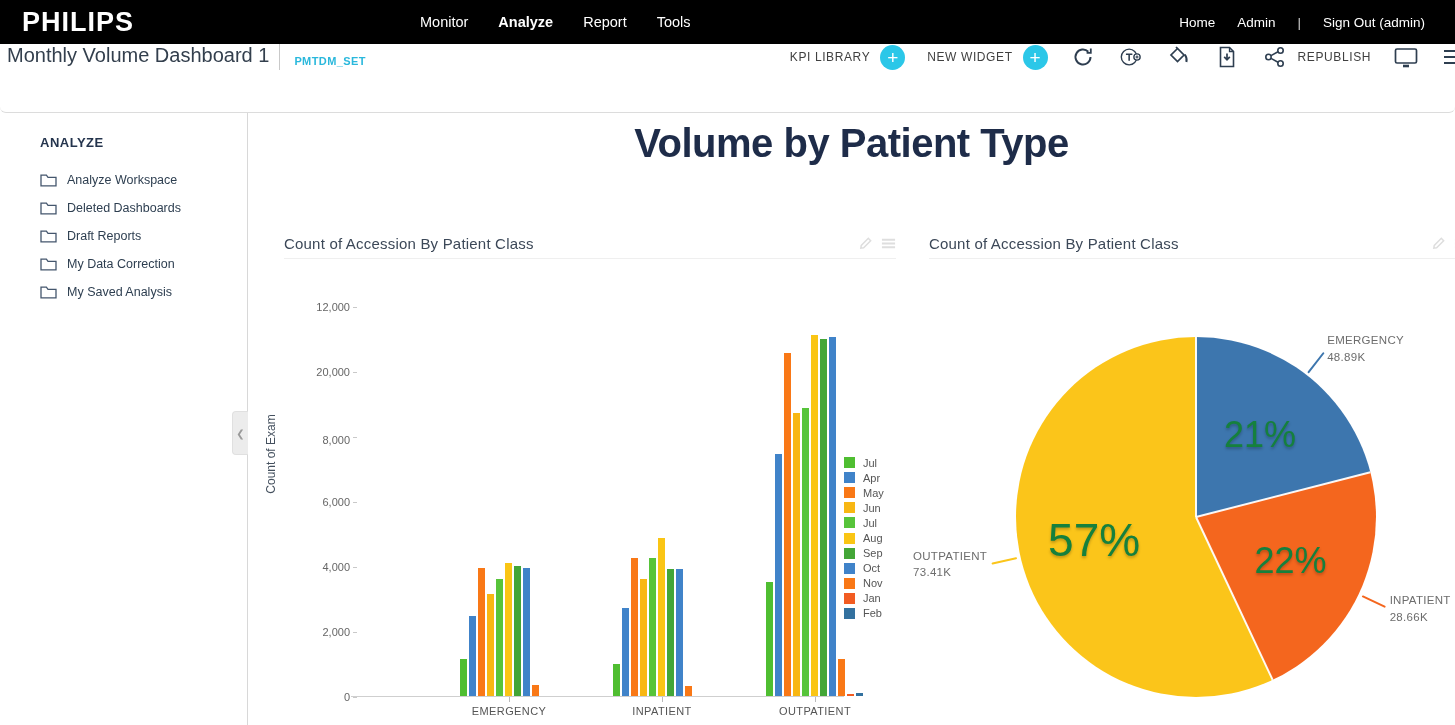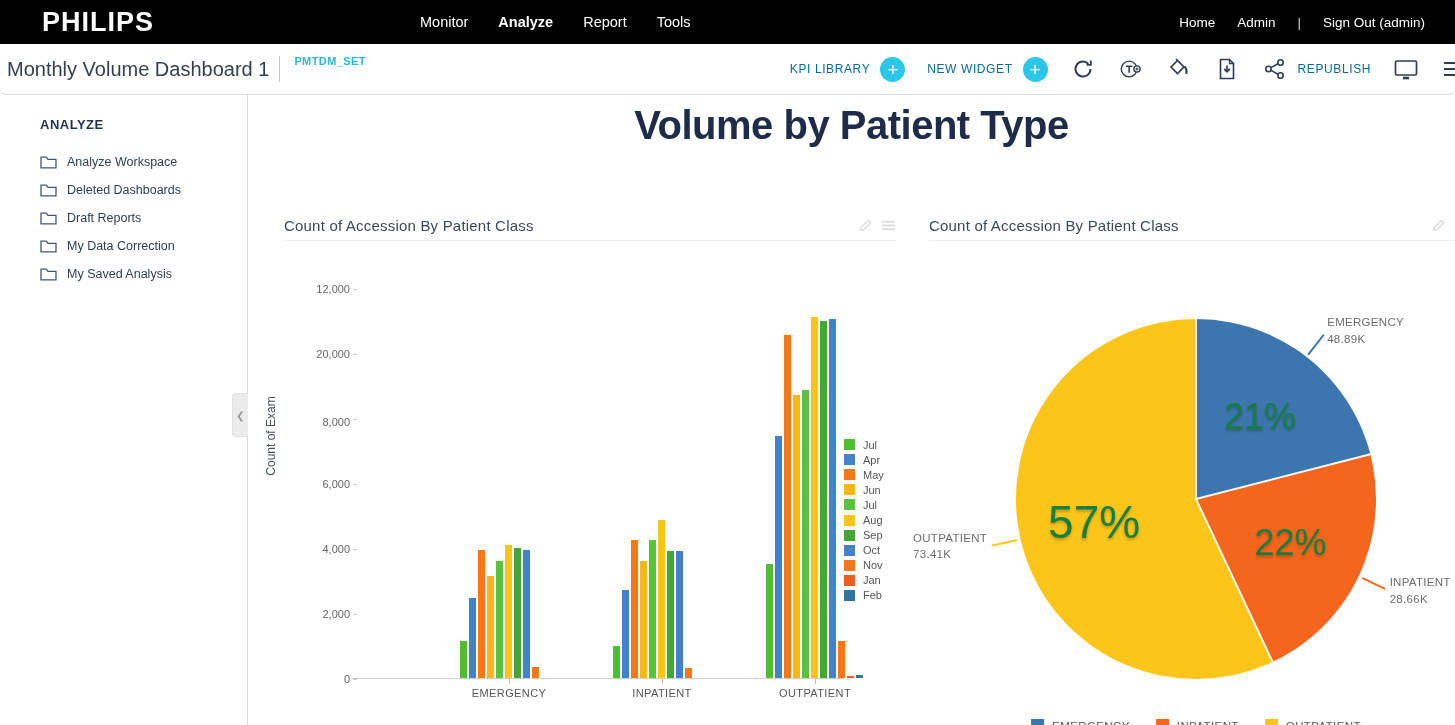--- a/index.html
+++ b/index.html
@@ -1,36 +1,36 @@
 <!DOCTYPE html>
 <html><head>
 <meta charset="utf-8">
 <style>
   * { margin:0; padding:0; box-sizing:border-box; }
   html,body { width:1455px; height:725px; overflow:hidden; background:#fff;
     font-family:"Liberation Sans", sans-serif; }
 
   
   .topbar { position:relative; height:44px; background:#000; color:#fff;
-    display:flex; align-items:center;padding-left:20px; }
+    display:flex; align-items:center; }
   .logo { font-size:27px; font-weight:bold; letter-spacing:1px; margin-left:22px; }
   .topnav { position:absolute; left:420px; display:flex; gap:30px; font-size:14.5px; }
   .topnav .nav-item { cursor:pointer;text-align:right; }
   .topnav .nav-item.active { font-weight:bold; }
   .topnav-right { position:absolute; right:30px; display:flex; gap:22px; font-size:13.5px; align-items:center; }
   .topnav-right .sep { color:#cfcfcf; }
 
   
-  .toolbar { position:relative; height:51px; background:#fff; border-bottom:1px solid #dcdcdc;
-    display:flex; align-items:center; color:#31405a;border-radius:6px; }
+  .toolbar { position:relative; height:69px; background:#fff; border-bottom:1px solid #dcdcdc;
+    display:flex; align-items:flex-start; color:#31405a;border-radius:6px; }
   .dash-title { font-size:20px; color:#333f4d; margin-left:7px; white-space:nowrap; }
   .toolbar .vdiv { width:1px; height:26px; background:#c9c9c9; margin:0 14px 0 10px; }
   .dataset { font-size:11px; font-weight:bold; letter-spacing:.4px; color:#2ab8dc; align-self:flex-start; margin-top:11px; }
   .toolbar-right { position:absolute; right:0; display:flex; align-items:center; gap:22px; padding-right:0; }
-  .tb-text { font-size:12px; letter-spacing:.6px; color:#0369a1; white-space:nowrap; }
+  .tb-text { font-size:12px; letter-spacing:.6px; color:#404040; white-space:nowrap; }
   .plus-circle { width:25px; height:25px; border-radius:50%; display:inline-flex; align-items:center;
     justify-content:center; color:#fff; font-size:19px; line-height:1; margin-left:10px; cursor:pointer; }
   .tb-group { display:flex; align-items:center; }
   .tb-icon { width:26px; height:26px; color:#2e3e50; display:inline-flex; align-items:center; justify-content:center; cursor:pointer; }
   .tb-icon svg { width:24px; height:24px; }
 
   
   .content { position:relative; display:flex; height:630px; }
   .sidebar { position:relative; width:248px; border-right:1px solid #d8d8d8; padding:22px 0 0 40px; flex:none; }
   .sb-title { font-size:13px; font-weight:bold; letter-spacing:.5px; color:#24344d; margin-bottom:16px; }

